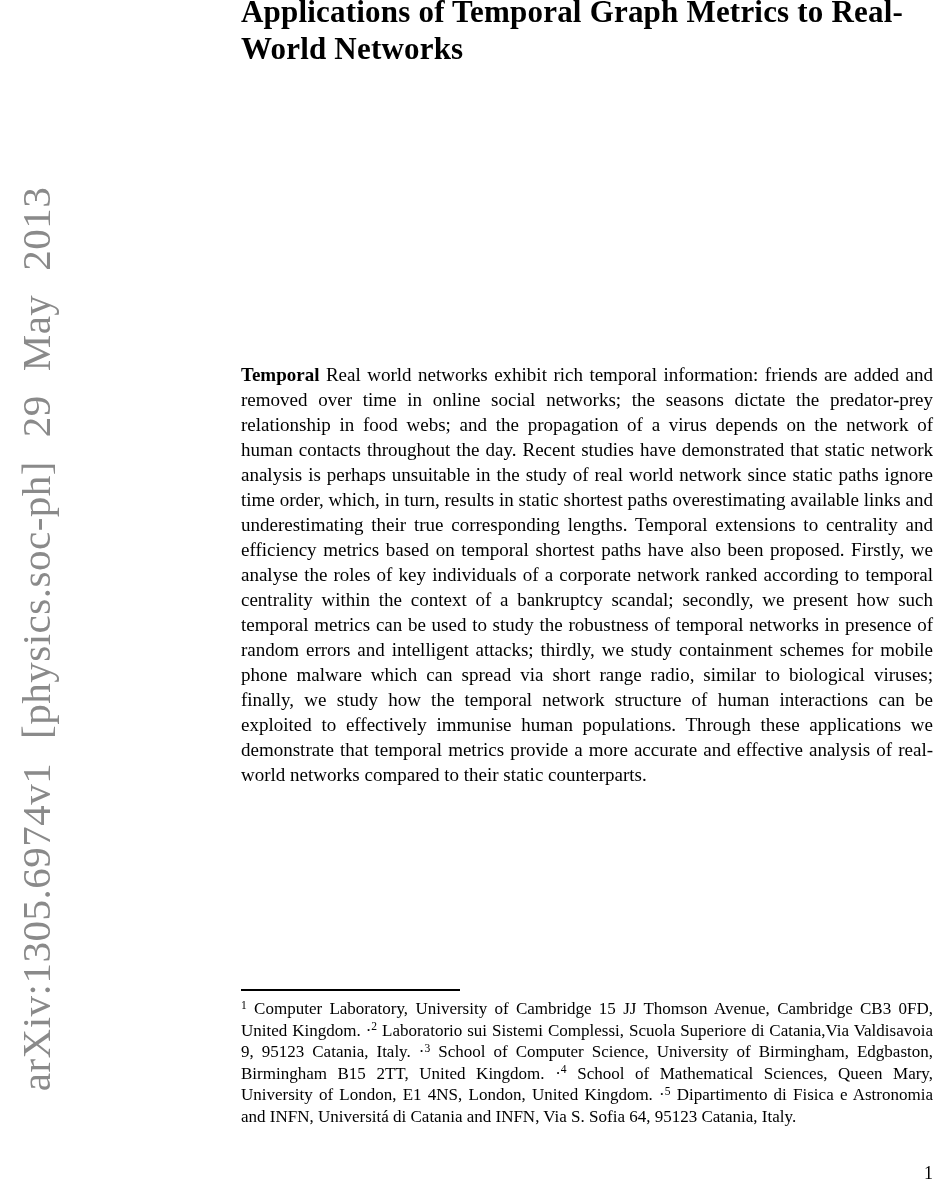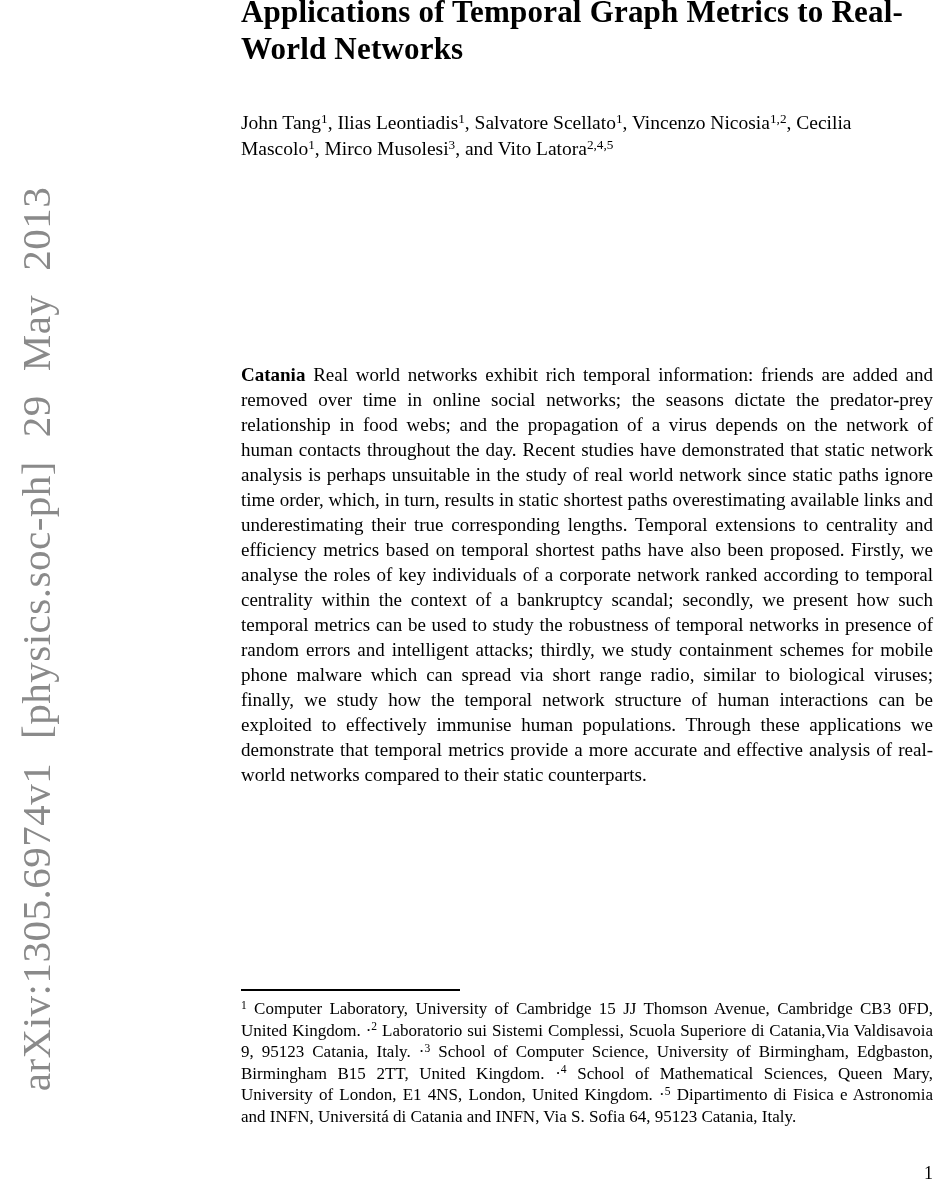--- a/index.html
+++ b/index.html
@@ -92,24 +92,23 @@
 </style>
 </head>
 <body>
 
 <div class="page">
 
   <div class="watermark">arXiv:1305.6974v1 [physics.soc-ph] 29 May 2013</div>
 
   <h1 class="paper-title">Applications of Temporal Graph Metrics to Real-World Networks</h1>
 
-  <p class="authors">John Tang<sup>1</sup>, Ilias Leontiadis<sup>1</sup>, Salvatore Scellato<sup>1</sup>, Vincenzo Nicosia<sup>1,2</sup>, Cecilia Mascolo<sup>1</sup>, Mirco Musolesi<sup>3</sup>, and Vito Latora<sup>2,4,5</sup></p>
 
   <p class="abstract">
-    <b class="abstract-label">Catania</b>
+    <b class="abstract-label">Temporal</b>
     <span>Real world networks exhibit rich temporal information: friends are added and removed over time in online social networks; the seasons dictate the predator-prey relationship in food webs; and the propagation of a virus depends on the network of human contacts throughout the day. Recent studies have demonstrated that static network analysis is perhaps unsuitable in the study of real world network since static paths ignore time order, which, in turn, results in static shortest paths overestimating available links and underestimating their true corresponding lengths. Temporal extensions to centrality and efficiency metrics based on temporal shortest paths have also been proposed. Firstly, we analyse the roles of key individuals of a corporate network ranked according to temporal centrality within the context of a bankruptcy scandal; secondly, we present how such temporal metrics can be used to study the robustness of temporal networks in presence of random errors and intelligent attacks; thirdly, we study containment schemes for mobile phone malware which can spread via short range radio, similar to biological viruses; finally, we study how the temporal network structure of human interactions can be exploited to effectively immunise human populations. Through these applications we demonstrate that temporal metrics provide a more accurate and effective analysis of real-world networks compared to their static counterparts.</span>
   </p>
 
   <div class="footnote-rule"></div>
 
   <p class="footnotes"><sup>1</sup> Computer Laboratory, University of Cambridge 15 JJ Thomson Avenue, Cambridge CB3 0FD, United Kingdom. ·<sup>2</sup> Laboratorio sui Sistemi Complessi, Scuola Superiore di Catania,Via Valdisavoia 9, 95123 Catania, Italy. ·<sup>3</sup> School of Computer Science, University of Birmingham, Edgbaston, Birmingham B15 2TT, United Kingdom. ·<sup>4</sup> School of Mathematical Sciences, Queen Mary, University of London, E1 4NS, London, United Kingdom. ·<sup>5</sup> Dipartimento di Fisica e Astronomia and INFN, Universitá di Catania and INFN, Via S. Sofia 64, 95123 Catania, Italy.</p>
 
   <div class="page-number">1</div>
 
 </div>

